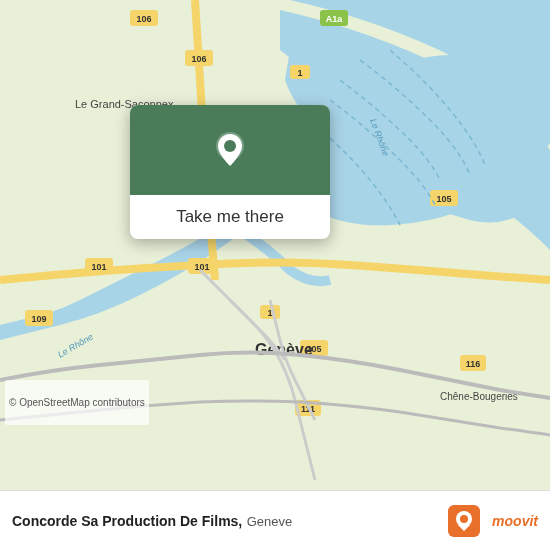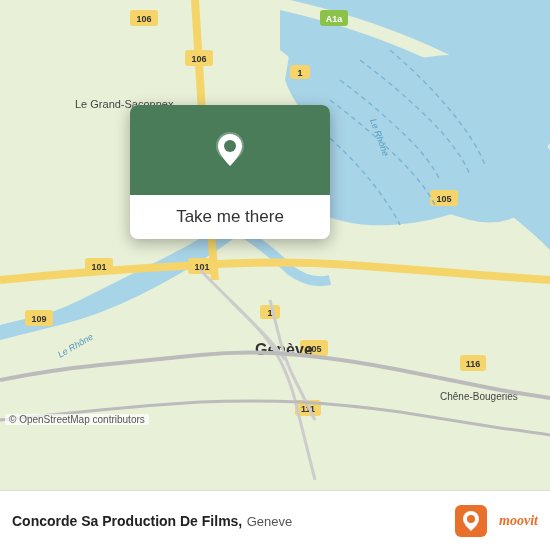--- a/index.html
+++ b/index.html
@@ -103,21 +103,20 @@
 
     #venue-city {
       font-size: 13px;
       color: #555;
     }
 
     #moovit-logo {
       display: flex;
       align-items: center;
       gap: 12px;
-      font-family: Liberation Serif, serif;
     }
 
     #moovit-icon {
       width: 32px;
       height: 32px;
     }
 
     #moovit-text {
       font-size: 14px;
       font-weight: bold;
@@ -125,21 +124,21 @@
       font-style: italic;
     }
 
     #osm-attribution {
       position: absolute;
       bottom: 65px;
       left: 5px;
       font-size: 10px;
       color: #555;
       background: rgba(255,255,255,0.7);
-      padding: 0 4px;
+      padding: 17px 4px;
       border-radius: 2px;
     }
   </style>
 </head>
 <body>
 
 <div id="map-container">
   <div id="map-bg"></div>
 
   <svg id="map-svg" viewBox="0 0 550 490" xmlns="http://www.w3.org/2000/svg">

